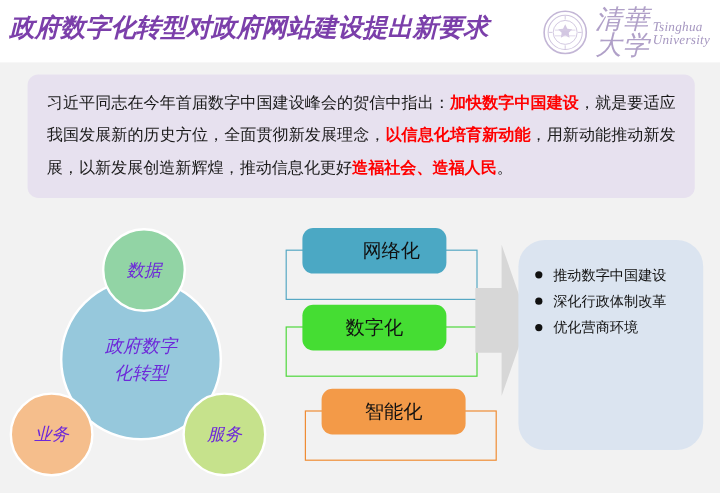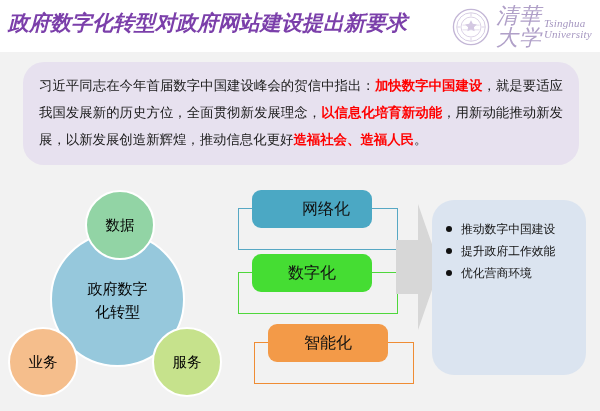--- a/index.html
+++ b/index.html
@@ -78,21 +78,21 @@
   }
 
   
   .quote-box {
     position: absolute;
     left: 23px;
     top: 62px;
     width: 556px;
     height: 103px;
     background: #e7e1ef;
-    border-radius: 21px;
+    border-radius: 9px;
     padding: 10px 16px 8px 16px;
   }
 
   .quote-text {
     font-size: 13.4px;
     line-height: 27px;
     color: #1a1a1a;
     text-align: justify;
     letter-spacing: 0px;
   }
@@ -112,22 +112,23 @@
   }
 
   
   .circle {
     position: absolute;
     border-radius: 50%;
     display: flex;
     align-items: center;
     justify-content: center;
     text-align: center;
-    color: #000000;
+    color: #6d28d9;
     border: 2px solid #ffffff;
+    font-style: italic;
   }
 
   .circle-center {
     left: 50px;
     top: 60px;
     width: 135px;
     height: 135px;
     background: rgba(150, 200, 220, 0.92);
     font-size: 15px;
     line-height: 23px;
@@ -310,18 +311,18 @@
     <div class="stage-chip" style="background: rgb(243, 154, 72);">智能化</div>
   </div>
 
   <svg class="big-arrow" viewBox="0 0 44 130">
     <path d="M0 38 L22 38 L22 2 L44 65 L22 128 L22 92 L0 92 Z" fill="#d7d7d7"></path>
   </svg>
 
   <div class="outcome-panel" style="background: rgb(219, 228, 240);">
     <ul class="outcome-list" id="outcome-list">
         <li class="outcome-item">推动数字中国建设</li>
-        <li class="outcome-item">提升政府工作效能</li>
+        <li class="outcome-item">深化行政体制改革</li>
         <li class="outcome-item">优化营商环境</li>
       </ul>
   </div>
 
 </div>
 
 </body></html>

